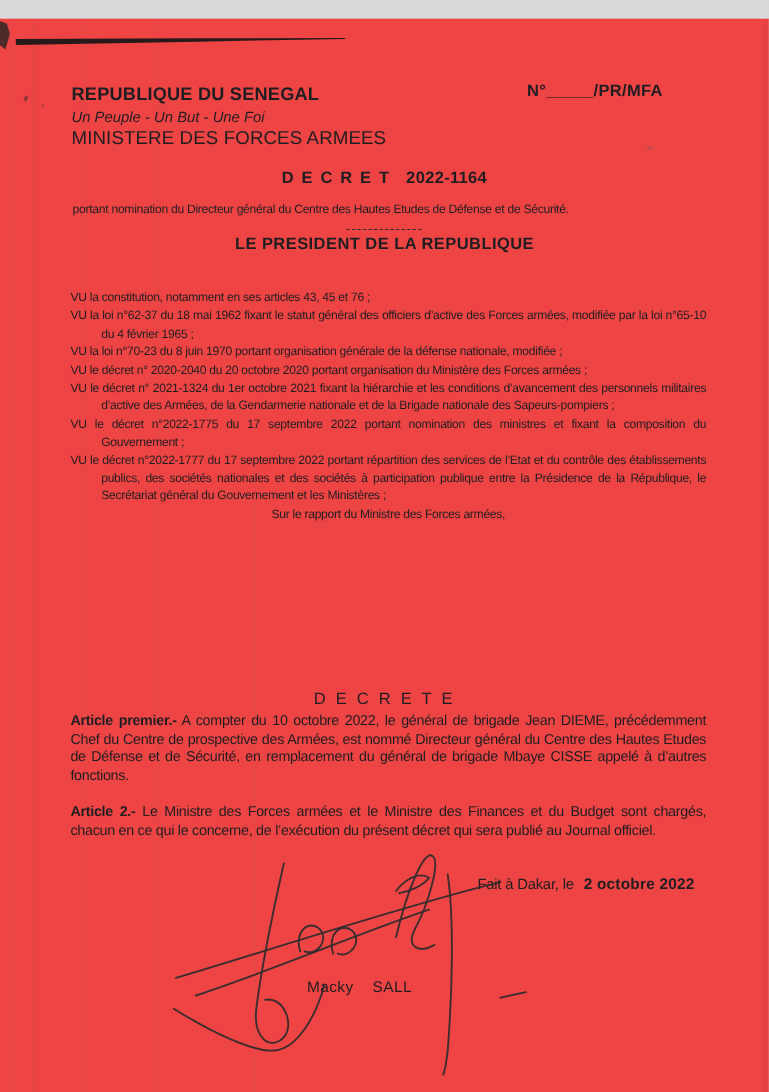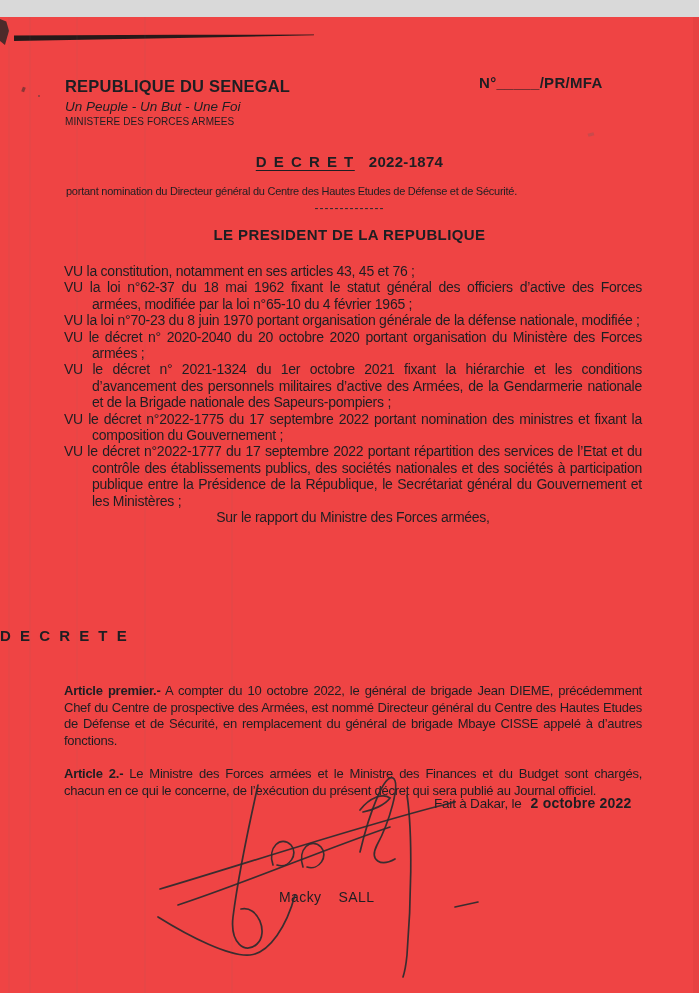--- a/index.html
+++ b/index.html
@@ -28,38 +28,38 @@
   .fold.f3{left:76px;height:100%;background:rgba(110,110,115,.05);}
   .fold.f4{left:144px;}
   .fold.f5{left:231px;top:40%;height:60%;}
   .right-shade{position:absolute;right:0;top:0;width:6px;height:100%;background:rgba(0,0,0,.03);}
   .bottom-band{position:absolute;left:0;bottom:0;width:100%;height:11px;background:#e4e5e7;border-top:1px solid rgba(0,0,0,.06);}
 
   
   .letterhead{position:absolute;left:65px;top:60px;}
   .republic{font-size:16.5px;font-weight:bold;letter-spacing:.2px;}
   .motto{font-size:13.5px;font-style:italic;margin-top:3px;}
-  .ministry{font-size:10px;margin-top:2px;letter-spacing:.1px;}
+  .ministry{font-size:17px;margin-top:2px;letter-spacing:.1px;}
   .reference{position:absolute;left:479px;top:57px;font-size:15px;font-weight:bold;letter-spacing:.3px;}
 
   
   .decree-title{position:absolute;left:0;top:136px;width:100%;text-align:center;font-size:15px;font-weight:bold;}
-  .decret-word{letter-spacing:1.5px;text-decoration:underline;text-underline-offset:3px;}
+  .decret-word{letter-spacing:1.5px;text-underline-offset:3px;}
   .decret-number{margin-left:14px;letter-spacing:.3px;}
   .subject{position:absolute;left:66px;top:168px;font-size:11px;letter-spacing:-0.25px;white-space:nowrap;}
   .separator{position:absolute;left:0;top:184px;width:100%;text-align:center;font-size:12px;letter-spacing:1px;color:#2a2a2e;}
-  .president-heading{position:absolute;left:0;top:209px;width:100%;text-align:center;font-size:15px;font-weight:bold;letter-spacing:.4px;}
+  .president-heading{position:absolute;left:0;top:196px;width:100%;text-align:center;font-size:15px;font-weight:bold;letter-spacing:.4px;}
 
   
-  .visas{position:absolute;left:64px;top:246px;width:578px;font-size:14px;line-height:16.4px;letter-spacing:-0.25px;}
+  .visas{position:absolute;left:64px;top:246px;width:578px;font-size:11px;line-height:16.4px;letter-spacing:-0.25px;}
   .visa-item{margin:0;padding-left:28px;text-indent:-28px;text-align:justify;}
   .visa-item sup{font-size:.62em;line-height:0;}
   .rapport-line{margin:0;padding-left:0;text-indent:0;text-align:center;}
-  .decrete-heading{position:absolute;left:0;top:610px;width:100%;text-align:left;font-size:15px;font-weight:bold;letter-spacing:2.5px;}
-  .articles{position:absolute;left:64px;top:666px;width:578px;font-size:13px;line-height:16.6px;letter-spacing:-0.25px;}
+  .decrete-heading{position:absolute;left:0;top:610px;width:100%;text-align:center;font-size:15px;font-weight:normal;letter-spacing:2.5px;}
+  .articles{position:absolute;left:64px;top:630px;width:578px;font-size:13px;line-height:16.6px;letter-spacing:-0.25px;}
   .article{margin:0 0 17px 0;text-align:justify;}
   .article .article-label{font-weight:bold;}
 
   
   .fait-line{position:absolute;left:434px;top:778px;font-size:13.5px;white-space:nowrap;letter-spacing:-0.2px;}
   .fait-date{font-weight:bold;font-size:14px;margin-left:9px;letter-spacing:.2px;}
   .signer{position:absolute;left:279px;top:872px;font-size:14px;white-space:pre;letter-spacing:.4px;}
   .signature-svg{position:absolute;left:145px;top:748px;pointer-events:none;}
   .signature-svg path{fill:none;stroke:#2b2b2e;stroke-width:1.7;stroke-linecap:round;opacity:.92;}
 </style>
@@ -82,21 +82,21 @@
   <div class="bottom-band"></div>
 
   <div class="letterhead">
     <div class="republic">REPUBLIQUE DU SENEGAL</div>
     <div class="motto">Un Peuple - Un But - Une Foi</div>
     <div class="ministry">MINISTERE DES FORCES ARMEES</div>
   </div>
   <div class="reference">N°_____/PR/MFA</div>
 
   <div class="decree-title">
-    <span class="decret-word">D E C R E T</span><span class="decret-number">2022-1874</span>
+    <span class="decret-word">D E C R E T</span><span class="decret-number">2022-1164</span>
   </div>
   <div class="subject">portant nomination du Directeur général du Centre des Hautes Etudes de Défense et de Sécurité.</div>
   <div class="separator">--------------</div>
   <div class="president-heading">LE PRESIDENT DE LA REPUBLIQUE</div>
 
   <div class="visas">
       <p class="visa-item">VU la constitution, notamment en ses articles 43, 45 et 76 ;</p>
       <p class="visa-item">VU la loi n°62-37 du 18 mai 1962 fixant le statut général des officiers d’active des Forces armées, modifiée par la loi n°65-10 du 4 février 1965 ;</p>
       <p class="visa-item">VU la loi n°70-23 du 8 juin 1970 portant organisation générale de la défense nationale, modifiée ;</p>
       <p class="visa-item">VU le décret n° 2020-2040 du 20 octobre 2020 portant organisation du Ministère des Forces armées ;</p>

